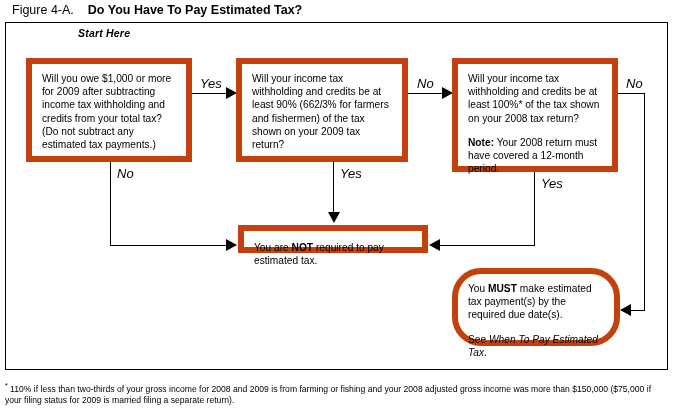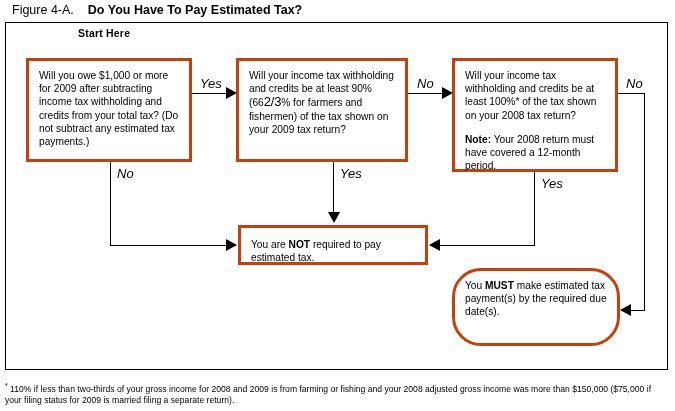--- a/index.html
+++ b/index.html
@@ -47,28 +47,29 @@
     box-sizing: border-box;
     background: #ffffff;
   }
 
   
   #start-here-label {
     position: absolute;
     left: 78px;
     top: 27px;
     font-size: 10.5px;
+    font-style: italic;
     font-weight: bold;
     letter-spacing: 0.2px;
   }
 
   
   .flow-box {
     position: absolute;
-    border: 3px solid #c2410c;
+    border: 6px solid #c2410c;
     box-sizing: border-box;
     background: #ffffff;
     font-size: 10.2px;
     line-height: 13.2px;
     padding: 8px 9px 6px 10px;
     z-index: 4;
   }
   .flow-box p {
     margin: 0;
   }
@@ -78,26 +79,26 @@
   .flow-box b {
     font-weight: bold;
   }
   .flow-box i {
     font-style: italic;
   }
 
   #box-q1  { left: 26px;  top: 58px;  width: 166px; height: 104px; }
   #box-q2  { left: 236px; top: 58px;  width: 172px; height: 104px; }
   #box-q3  { left: 452px; top: 58px;  width: 166px; height: 114px; }
-  #box-not { left: 238px; top: 225px; width: 190px; height: 40px;  padding-top: 10px; }
+  #box-not { left: 238px; top: 225px; width: 190px; height: 28px;  padding-top: 10px; }
   #box-must{ left: 452px; top: 268px; width: 168px; height: 78px; border-radius: 29px;  }
 
   
   .frac {
-    font-size: 13px;
+    font-size: 10px;
     letter-spacing: -0.2px;
     position: relative;
     top: -0.5px;
   }
 
   
   .line {
     position: absolute;
     background: #000000;
     z-index: 2;
@@ -203,17 +204,18 @@
   <p>Will your income tax withholding and credits be at least 100%* of the tax shown on your 2008 tax return?</p>
   <p><b>Note:</b><span> Your 2008 return must have covered a 12-month period.</span></p>
 </div>
 
 <div class="flow-box" id="box-not">
   <p><span>You are </span><b>NOT</b><span> required to pay estimated tax.</span></p>
 </div>
 
 <div class="flow-box" id="box-must">
   <p><span>You </span><b>MUST</b><span> make estimated tax payment(s) by the required due date(s).</span></p>
+  <p><span>See </span><i>When To Pay Estimated Tax</i><span>.</span></p>
 </div>
 
 <div id="footnote">
   <span class="star">*</span><span> 110% if less than two-thirds of your gross income for 2008 and 2009 is from farming or fishing and your 2008 adjusted gross income was more than $150,000 ($75,000 if your filing status for 2009 is married filing a separate return).</span>
 </div>
 
 </body></html>

